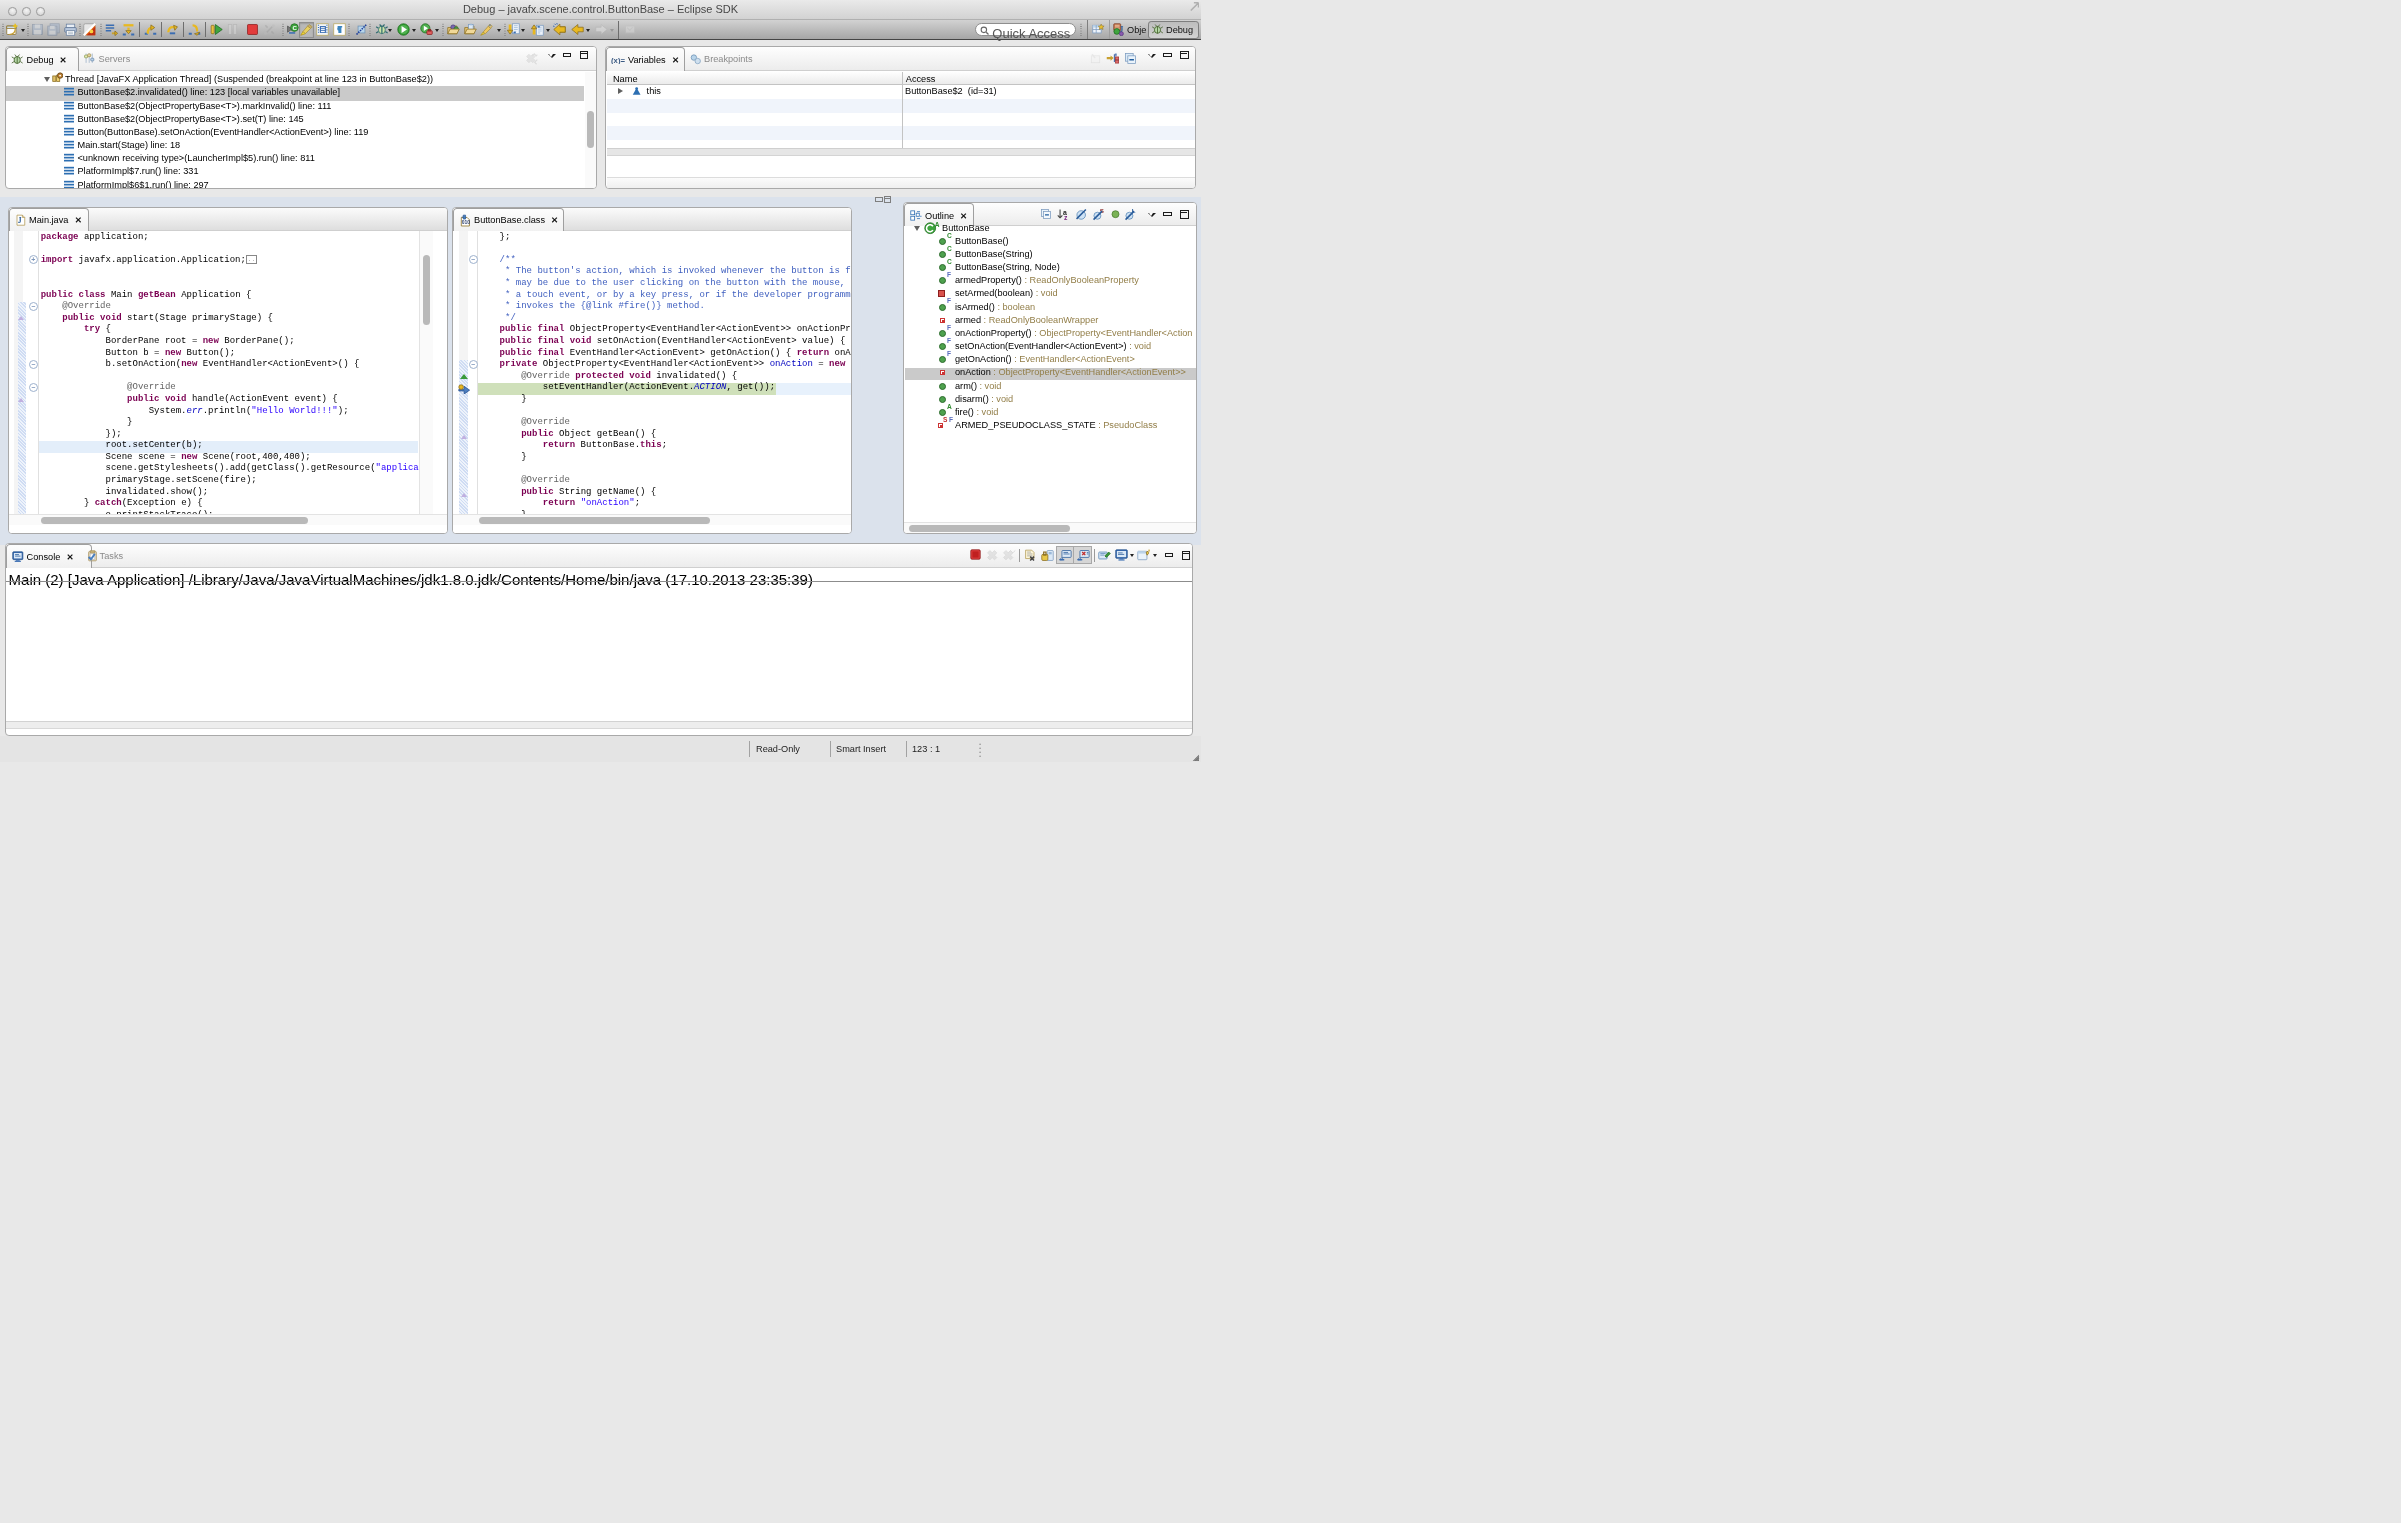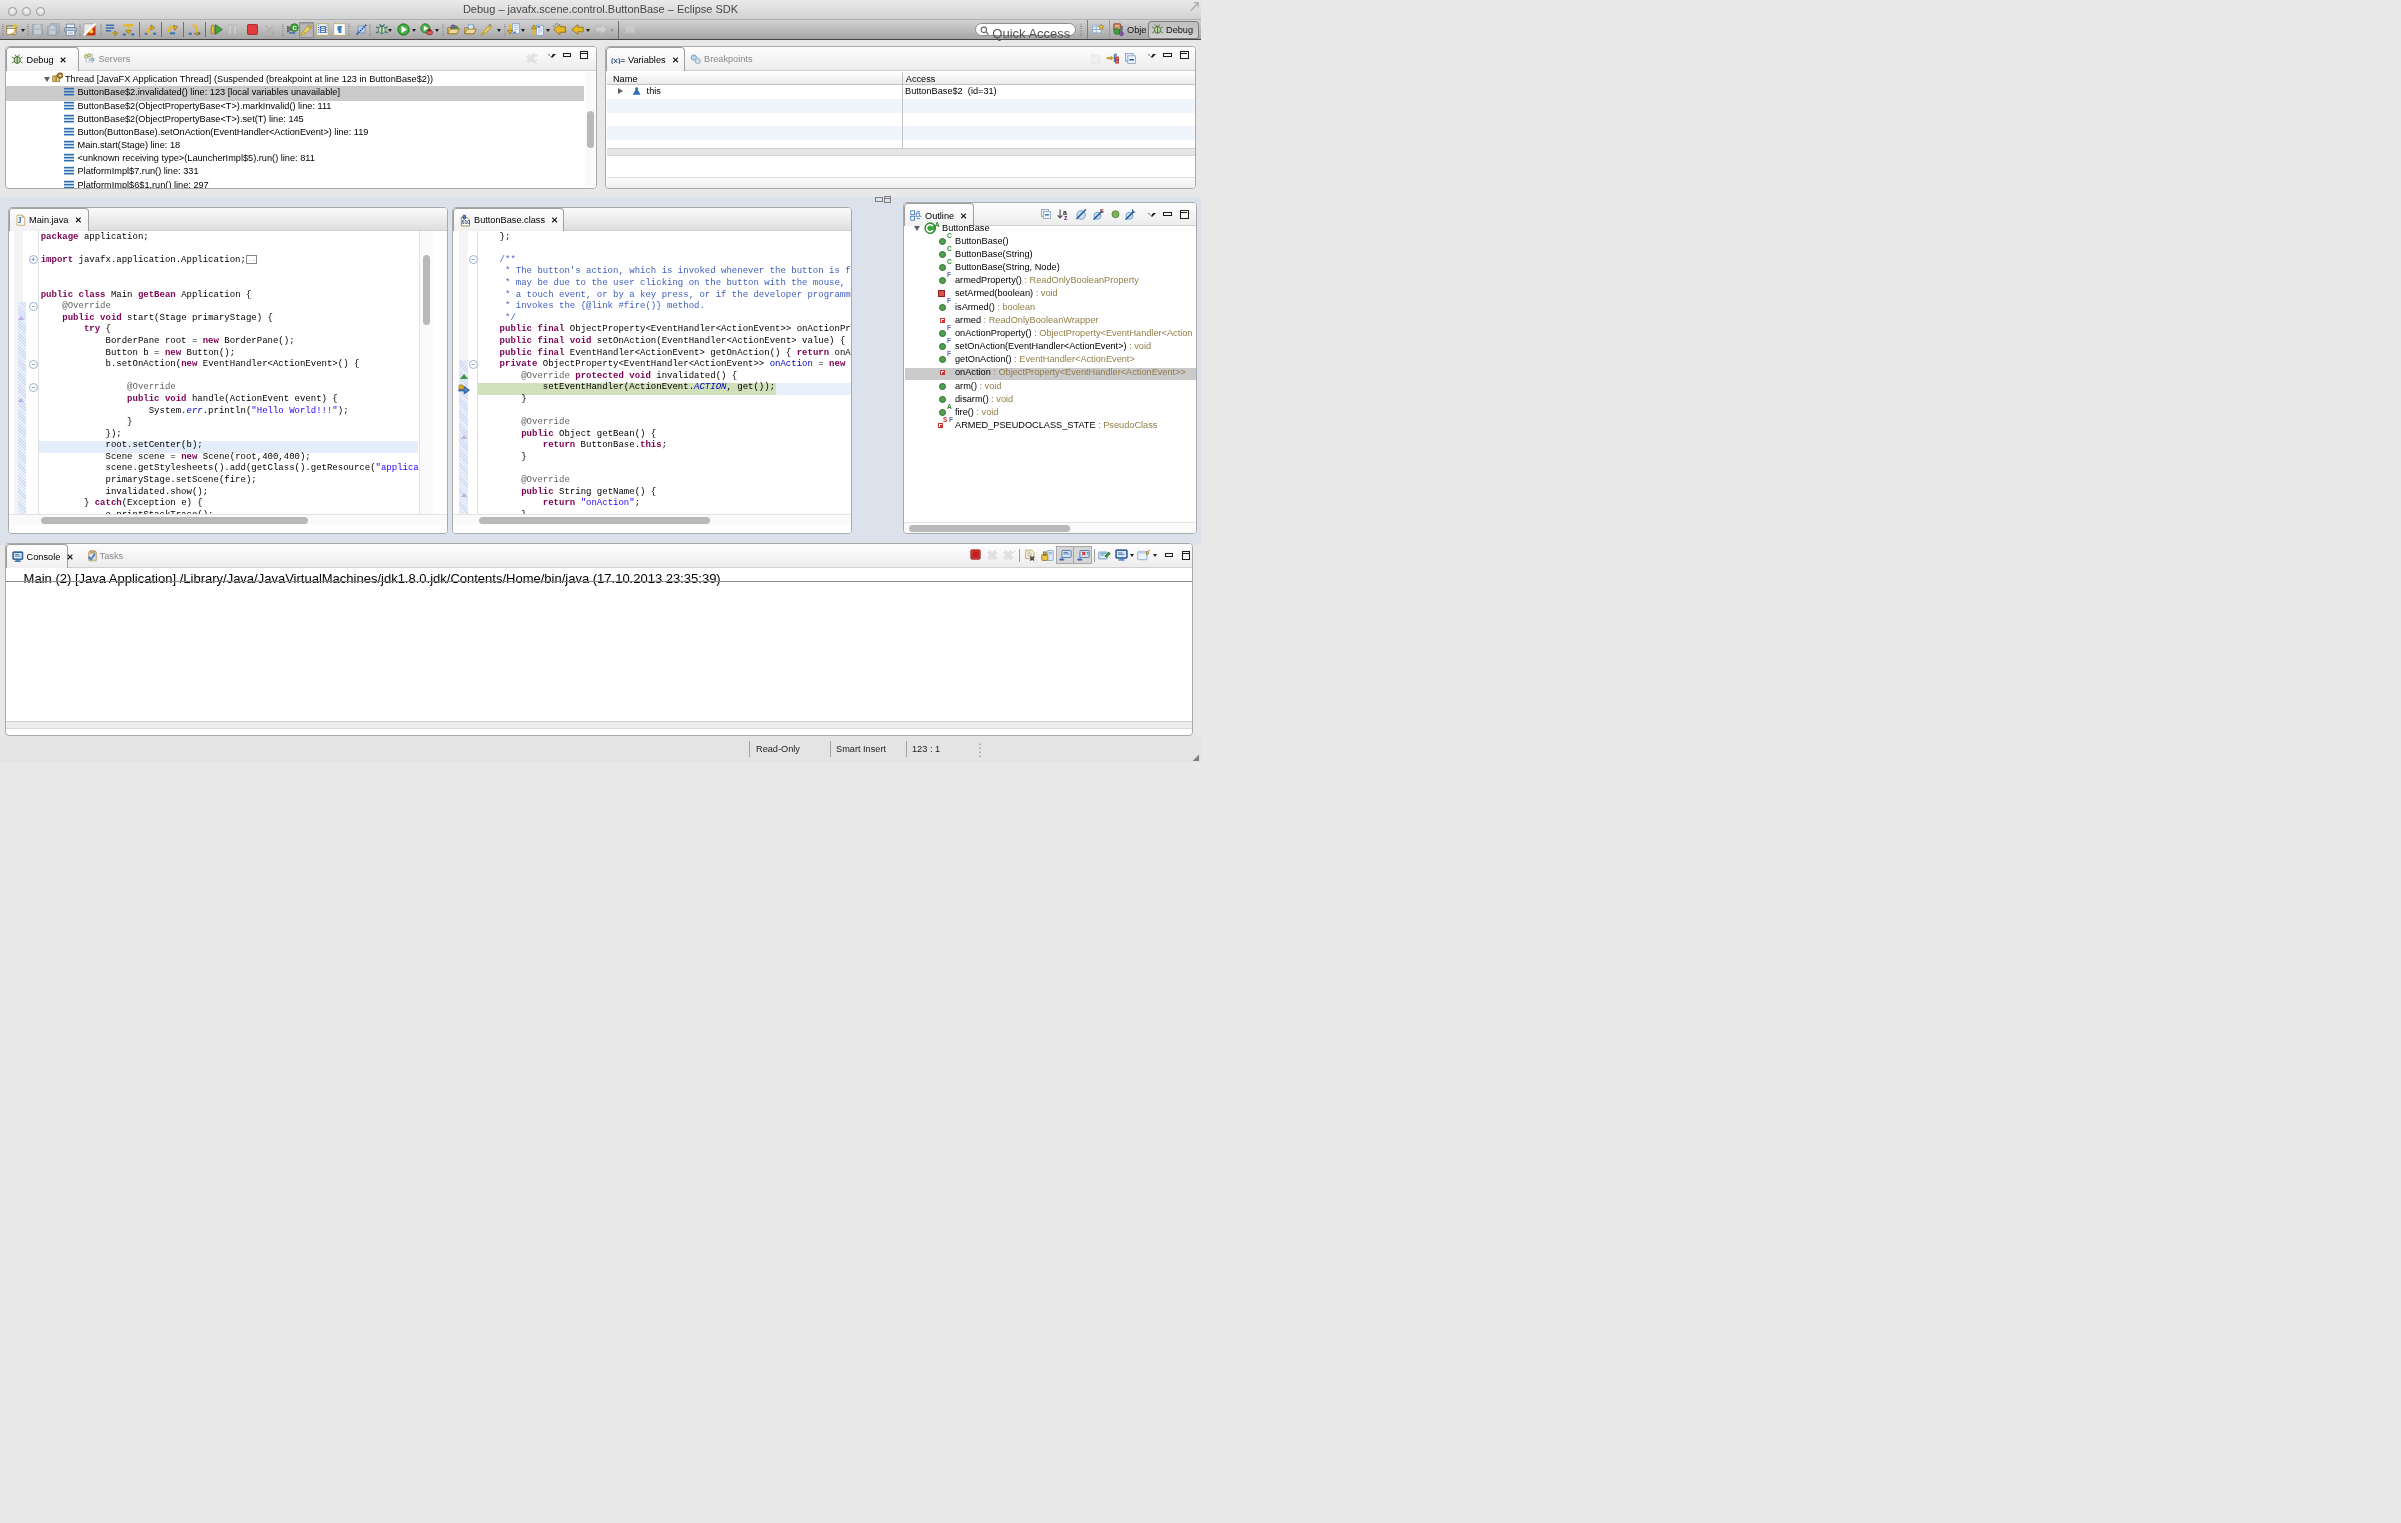--- a/index.html
+++ b/index.html
@@ -762,21 +762,21 @@
   <div class="mpriv" style="left:34px;top:220px"></div>
     <span class="sup" style="left:39px;top:213px;color:#c03030">S</span>
     <span class="sup" style="left:45px;top:213px;color:#5a6dbe">F</span>
   <div class="sbh" style="left:0;top:319px;width:293px;height:11px">
       <div class="thumb" style="left:4.6px;height:7px;width:161px"></div>
     </div>
 </div>
 
 <div class="panel" id="console" style="left:4.6px;top:543px;width:1188px;height:193px">
   <div class="tabstrip"></div>
-  <div class="tab-active" style="left:0;width:62px">
+  <div class="tab-active" style="left:0;width:86px">
     <span class="vicon" style="left:5.4px;top:6.2px">
         <svg width="11.6" height="11" viewBox="0 0 15 14">
           <rect x="1" y="1" width="13" height="10" rx="1" fill="#3a6db2" stroke="#1e4b86"></rect>
           <rect x="2.5" y="2.5" width="10" height="7" fill="#dce9f6"></rect>
           <path d="M4 4.5h5M4 6.5h7" stroke="#2a5c9a"></path>
           <rect x="5" y="11" width="5" height="1.5" fill="#3a6db2"></rect>
           <rect x="3.5" y="12.5" width="8" height="1.5" fill="#3a6db2"></rect>
         </svg>
       </span>
     <span class="tablabel" style="left:20px">Console</span>
@@ -867,21 +867,21 @@
         <rect x="1" y="3" width="12" height="11" rx="1" fill="#eaf3fb" stroke="#7d9cc0"></rect>
         <rect x="1" y="3" width="12" height="3" fill="#bcd3ea"></rect>
         <path d="M13 8c2-1 3-3 1.5-5l-2.5 1z" fill="#e8c84a" stroke="#8a6d1f"></path>
         <path d="M14.5 2l1.5-1 .5 2 2-.5-1 1.5" stroke="#c8a030" fill="none"></path>
       </svg>
     </span>
   <div class="dd" style="left:1147px;top:10px;border-top-color:#222"></div>
   <div class="vmin" style="left:1159px;top:9.3px"></div>
   <div class="vmax" style="left:1176px;top:7px"></div>
 
-  <div class="abs" style="left:18px;top:27px;font-size:13px;color:#000;white-space:nowrap">Main (2) [Java Application] /Library/Java/JavaVirtualMachines/jdk1.8.0.jdk/Contents/Home/bin/java (17.10.2013 23:35:39)</div>
+  <div class="abs" style="left:3px;top:27px;font-size:15px;color:#000;white-space:nowrap">Main (2) [Java Application] /Library/Java/JavaVirtualMachines/jdk1.8.0.jdk/Contents/Home/bin/java (17.10.2013 23:35:39)</div>
   <div class="abs" style="left:0.8px;top:37px;width:1186px;height:0.8px;background:#8c8c8c"></div>
   <div class="abs" style="left:0.8px;top:177px;width:1186px;height:7.7px;background:#ededed;border-top:0.8px solid #d2d2d2;border-bottom:0.8px solid #d8d8d8"></div>
 </div>
 
 <div id="status">
   <div class="ssep" style="left:749px"></div>
   <div class="abs" style="left:756px;top:7.7px">Read-Only</div>
   <div class="ssep" style="left:830px"></div>
   <div class="abs" style="left:836px;top:7.7px">Smart Insert</div>
   <div class="ssep" style="left:906px"></div>

